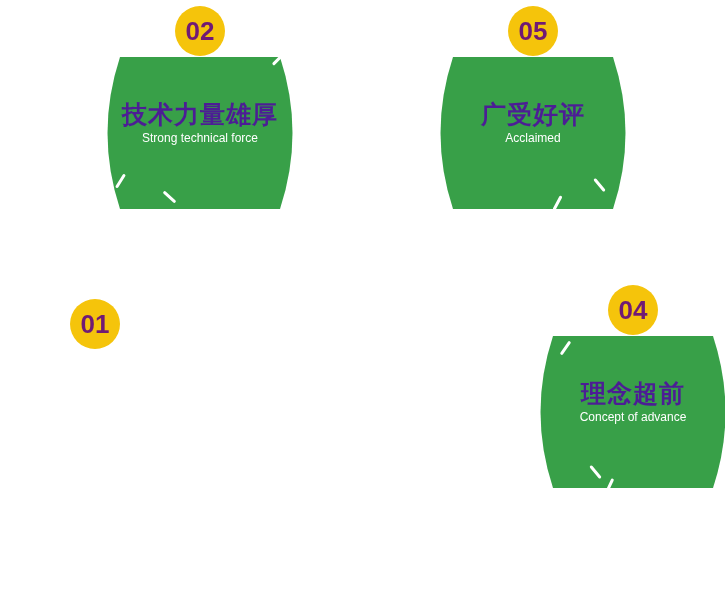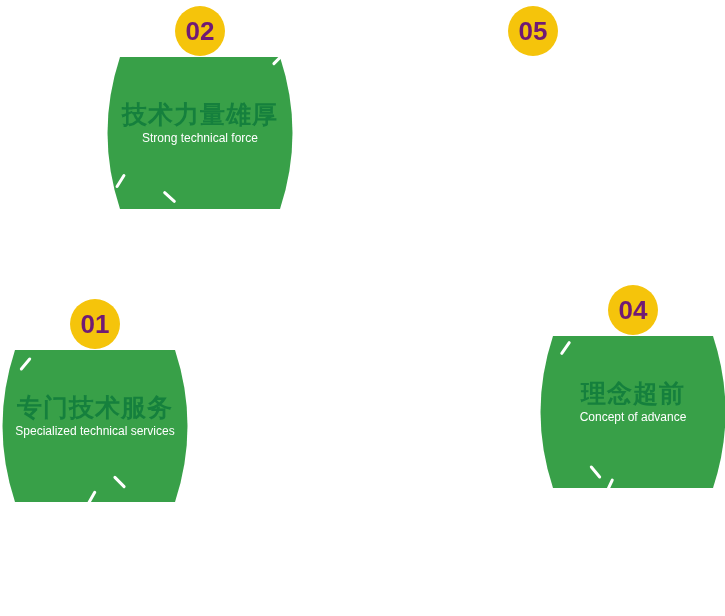--- a/index.html
+++ b/index.html
@@ -21,21 +21,21 @@
   .badge-number { color: #701a75; font-size: 26px; font-weight: bold; }
 
   .blob { position: absolute; top: 51px; left: 0; width: 190px; height: 152px; }
   .blob svg { position: absolute; left: 0; top: 0; width: 190px; height: 152px; overflow: visible; }
 
   .content {
     position: absolute; left: 0; top: 0; width: 100%; height: 100%;
     display: flex; flex-direction: column; align-items: center; justify-content: center;
     padding-bottom: 24px; text-align: center; z-index: 1;
   }
-  .title { color: #15803d; font-size: 25px; font-weight: bold; letter-spacing: 1px; white-space: nowrap; }
+  .title { color: #4c1d95; font-size: 25px; font-weight: bold; letter-spacing: 1px; white-space: nowrap; }
   .subtitle { color: #ffffff; font-size: 12px; white-space: nowrap; }
 
   .slash {
     position: absolute; width: 3px; height: 16px;
     background: #ffffff; border-radius: 2px; z-index: 1;
   }
 </style>
 </head>
 <body>
 
@@ -56,37 +56,37 @@
         <div class="title">技术力量雄厚</div>
         <div class="subtitle">Strong technical force</div>
       </div>
     </div>
   </div>
 
   <div class="card card-pos-03">
     <div class="badge">
       <span class="badge-number">05</span>
     </div>
+    <div class="blob">
+      <svg viewBox="0 0 190 152">
+        <path d="M 15 0 L 175 0 Q 200 76 175 152 L 15 152 Q -10 76 15 0 Z" fill="#38a048"></path>
+      </svg>
+      <span class="slash" style="left:5px; top:0px; transform:rotate(35deg);"></span>
+      <span class="slash" style="left:160px; top:120px; transform:rotate(-40deg);"></span>
+      <span class="slash" style="left:118px; top:138px; transform:rotate(28deg);"></span>
+      <div class="content">
+        <div class="title">广受好评</div>
+        <div class="subtitle">Acclaimed</div>
+      </div>
+    </div>
   </div>
 
   <div class="card card-pos-01">
     <div class="badge">
       <span class="badge-number">01</span>
-    </div>
-    <div class="blob">
-      <svg viewBox="0 0 190 152">
-        <path d="M 15 0 L 175 0 Q 200 76 175 152 L 15 152 Q -10 76 15 0 Z" fill="#38a048"></path>
-      </svg>
-      <span class="slash" style="left:118px; top:124px; transform:rotate(-45deg);"></span>
-      <span class="slash" style="left:90px; top:140px; transform:rotate(30deg);"></span>
-      <span class="slash" style="left:24px; top:6px; transform:rotate(40deg);"></span>
-      <div class="content">
-        <div class="title">专门技术服务</div>
-        <div class="subtitle">Specialized technical services</div>
-      </div>
     </div>
   </div>
 
   <div class="card card-pos-04">
     <div class="badge">
       <span class="badge-number">04</span>
     </div>
     <div class="blob">
       <svg viewBox="0 0 190 152">
         <path d="M 15 0 L 175 0 Q 200 76 175 152 L 15 152 Q -10 76 15 0 Z" fill="#38a048"></path>

